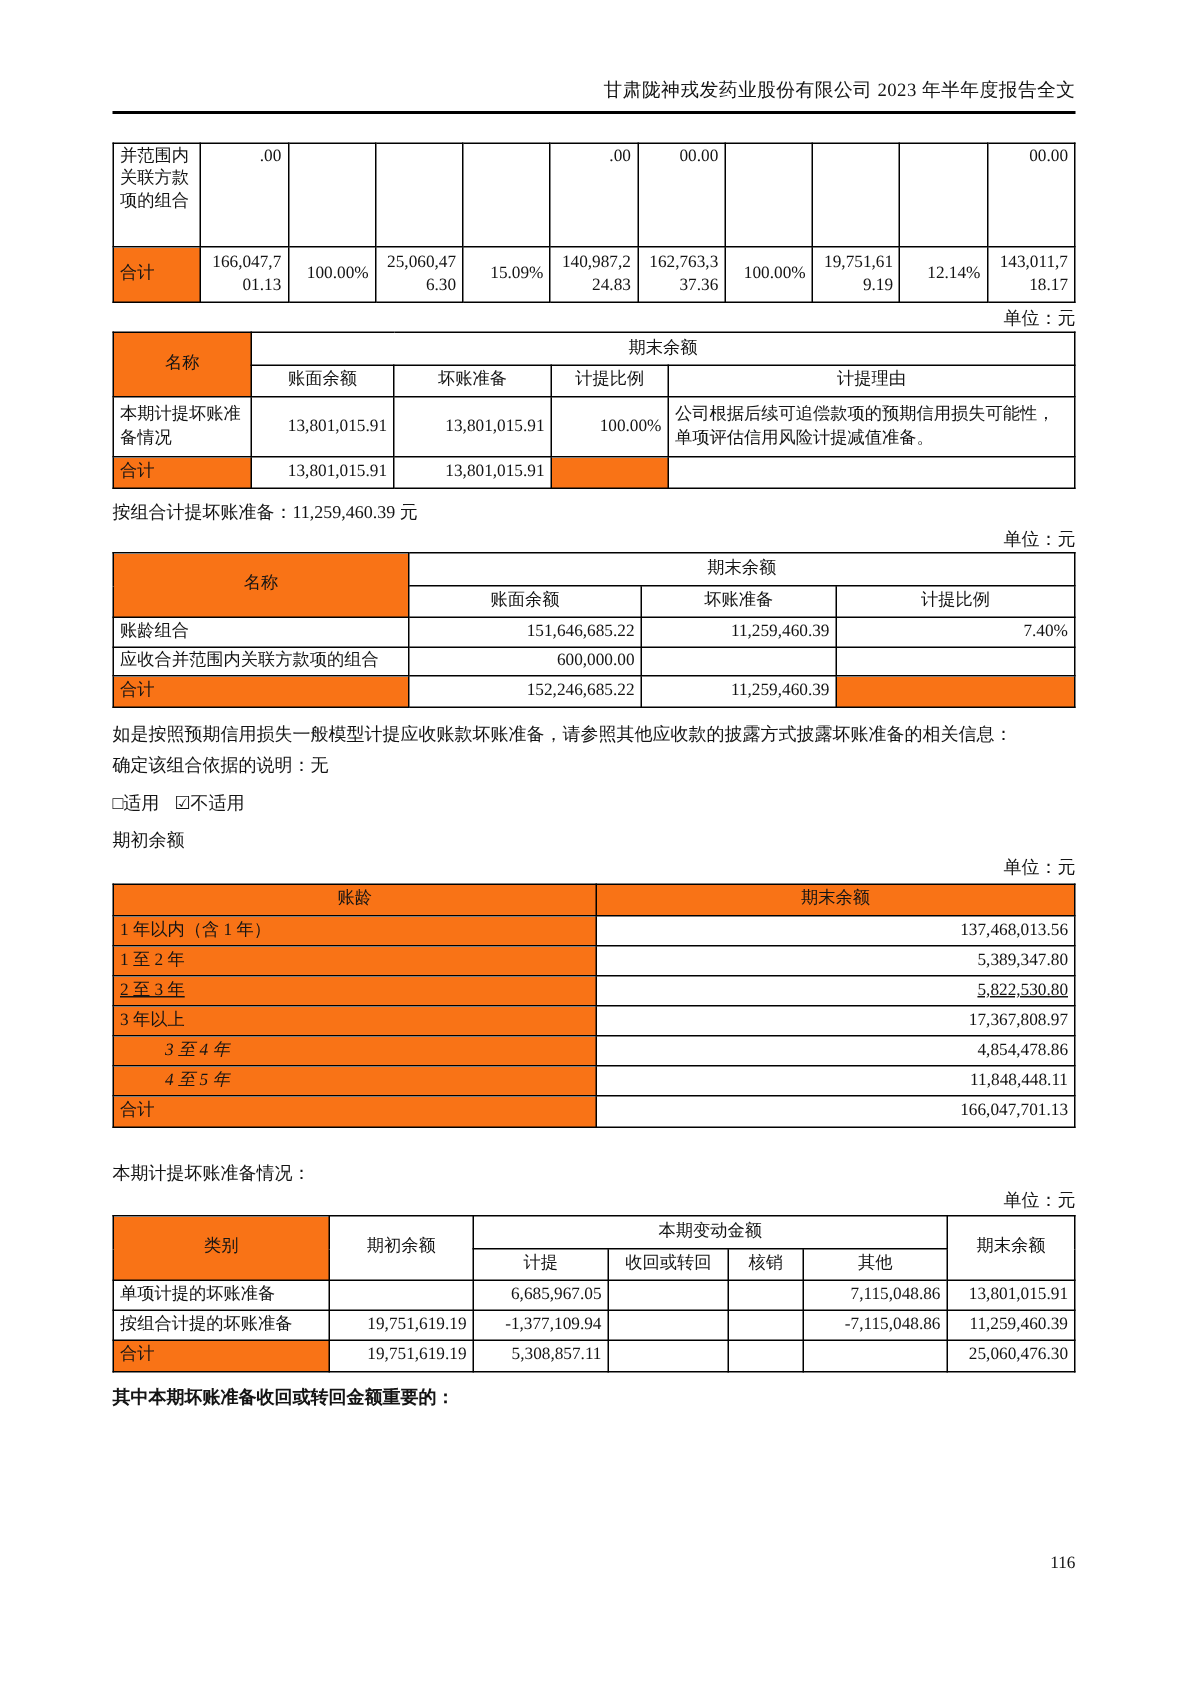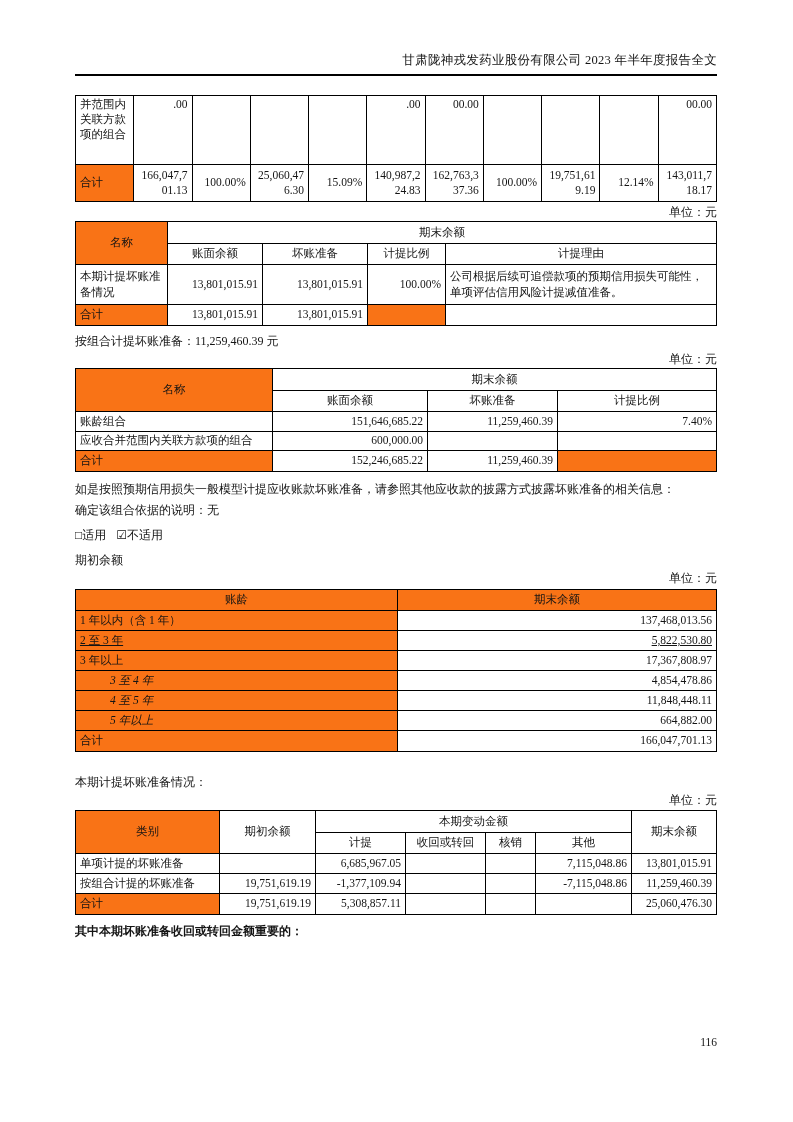--- a/index.html
+++ b/index.html
@@ -186,39 +186,39 @@
       </colgroup>
     <tbody>
         <tr style="height:21px;">
       <td class="c shade">账龄</td>
       <td class="c shade">期末余额</td>
     </tr>
     <tr style="height:20px;">
       <td class="l shade">1 年以内（含 1 年）</td>
       <td class="r">137,468,013.56</td>
     </tr>
+    <tr style="height:20px;">
+      <td class="l shade">1 至 2 年</td>
+      <td class="r">5,389,347.80</td>
+    </tr>
     <tr style="height:20px;text-decoration:underline;">
       <td class="l shade">2 至 3 年</td>
       <td class="r">5,822,530.80</td>
     </tr>
     <tr style="height:20px;">
       <td class="l shade">3 年以上</td>
       <td class="r">17,367,808.97</td>
     </tr>
     <tr style="height:20px;">
       <td class="l shade ind">3 至 4 年</td>
       <td class="r">4,854,478.86</td>
     </tr>
     <tr style="height:20px;">
       <td class="l shade ind">4 至 5 年</td>
       <td class="r">11,848,448.11</td>
-    </tr>
-    <tr style="height:20px;">
-      <td class="l shade ind">5 年以上</td>
-      <td class="r">664,882.00</td>
     </tr>
     <tr style="height:21px;">
       <td class="l shade">合计</td>
       <td class="r">166,047,701.13</td>
     </tr>
   </tbody>
     </table>
 
 
   <div class="note note-big-gap">本期计提坏账准备情况：</div>

